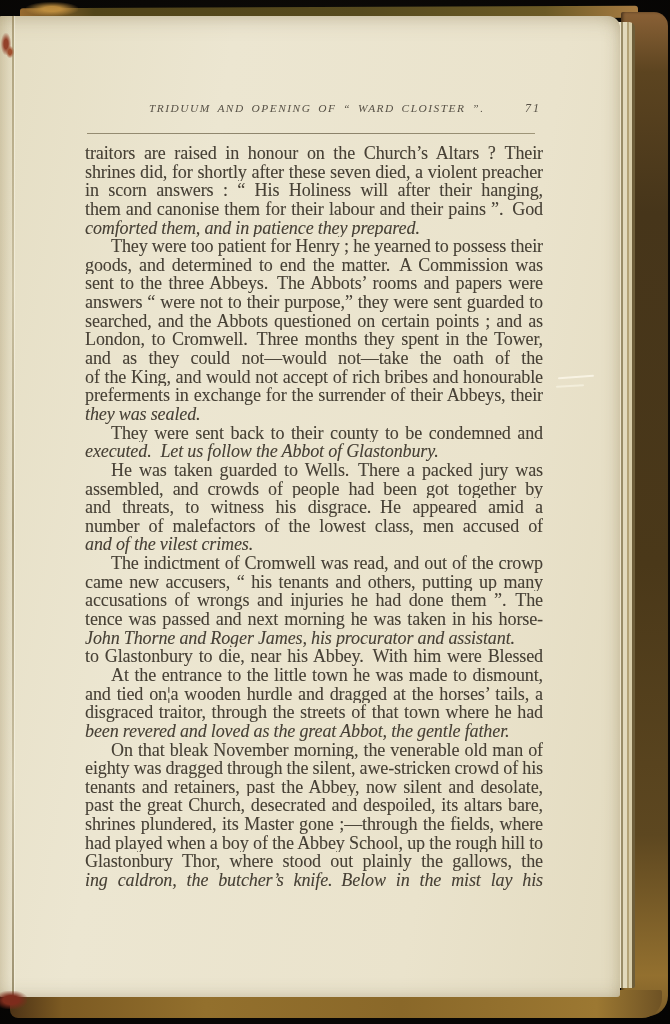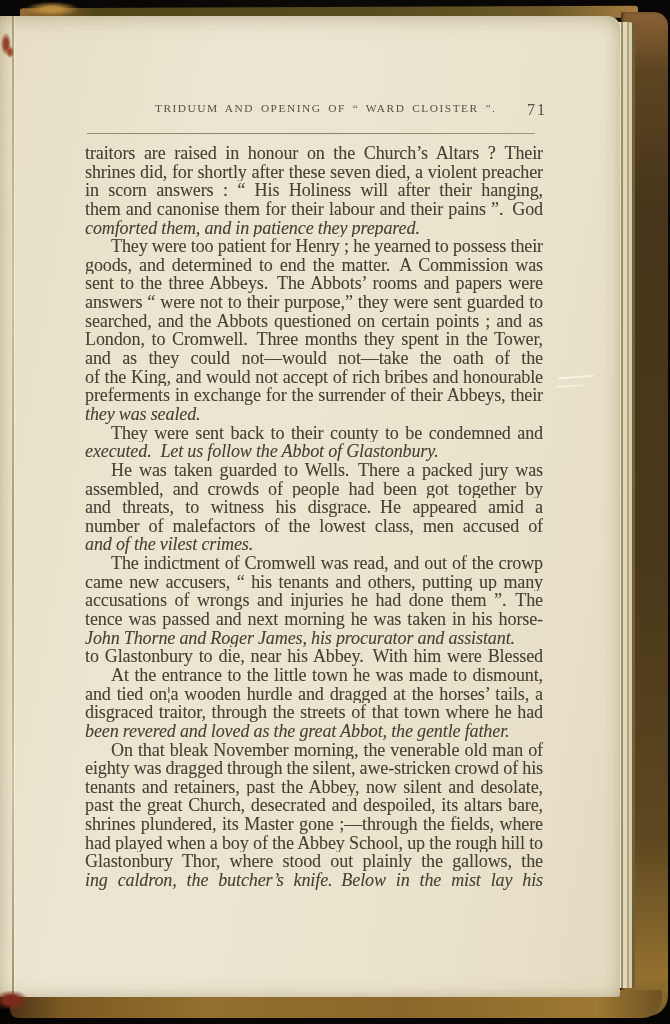--- a/index.html
+++ b/index.html
@@ -53,25 +53,25 @@
   }
   .crease {
     position: absolute; left: 12px; top: 0; width: 2px; height: 100%;
     background: linear-gradient(180deg,
       rgba(130,112,66,.55) 0%, rgba(130,112,66,.28) 28%,
       rgba(118,102,58,.55) 52%, rgba(130,112,66,.30) 78%, rgba(105,90,50,.6) 100%);
     box-shadow: 1px 0 1px rgba(255,252,240,.45);
   }
   
   .header {
-    position: absolute; left: 99px; top: 86px; width: 458px; height: 16px;
-    color: #575146; font-size: 11.4px; letter-spacing: 1.5px; word-spacing: 2.5px;
+    position: absolute; left: 93px; top: 86px; width: 458px; height: 16px;
+    color: #575146; font-size: 11.4px; letter-spacing: 1.5px; word-spacing: 2.5px; font-style: italic;
   }
   .running-title { position: absolute; left: 56px; top: 0; white-space: nowrap; }
-  .page-number  { position: absolute; right: 10px; top: -1px; font-size: 16px; letter-spacing: 2px; margin-left: 38px; }
+  .page-number  { position: absolute; right: 10px; top: -1px; font-size: 12px; letter-spacing: 2px; margin-left: 38px; }
   .rule {
     position: absolute; left: 87px; top: 117px; width: 448px; height: 1px;
     background: linear-gradient(90deg, #958c72, #8b826a 55%, #9f9679);
   }
   
   .text-block {
     position: absolute; left: 85px; top: 128px; width: 458px;
     color: rgba(64,58,47,.95); font-size: 18px; line-height: 18.65px;
     letter-spacing: -0.1px; word-spacing: -0.2px;
     text-shadow: 0.2px 0.2px 0 rgba(74,68,58,.30);

